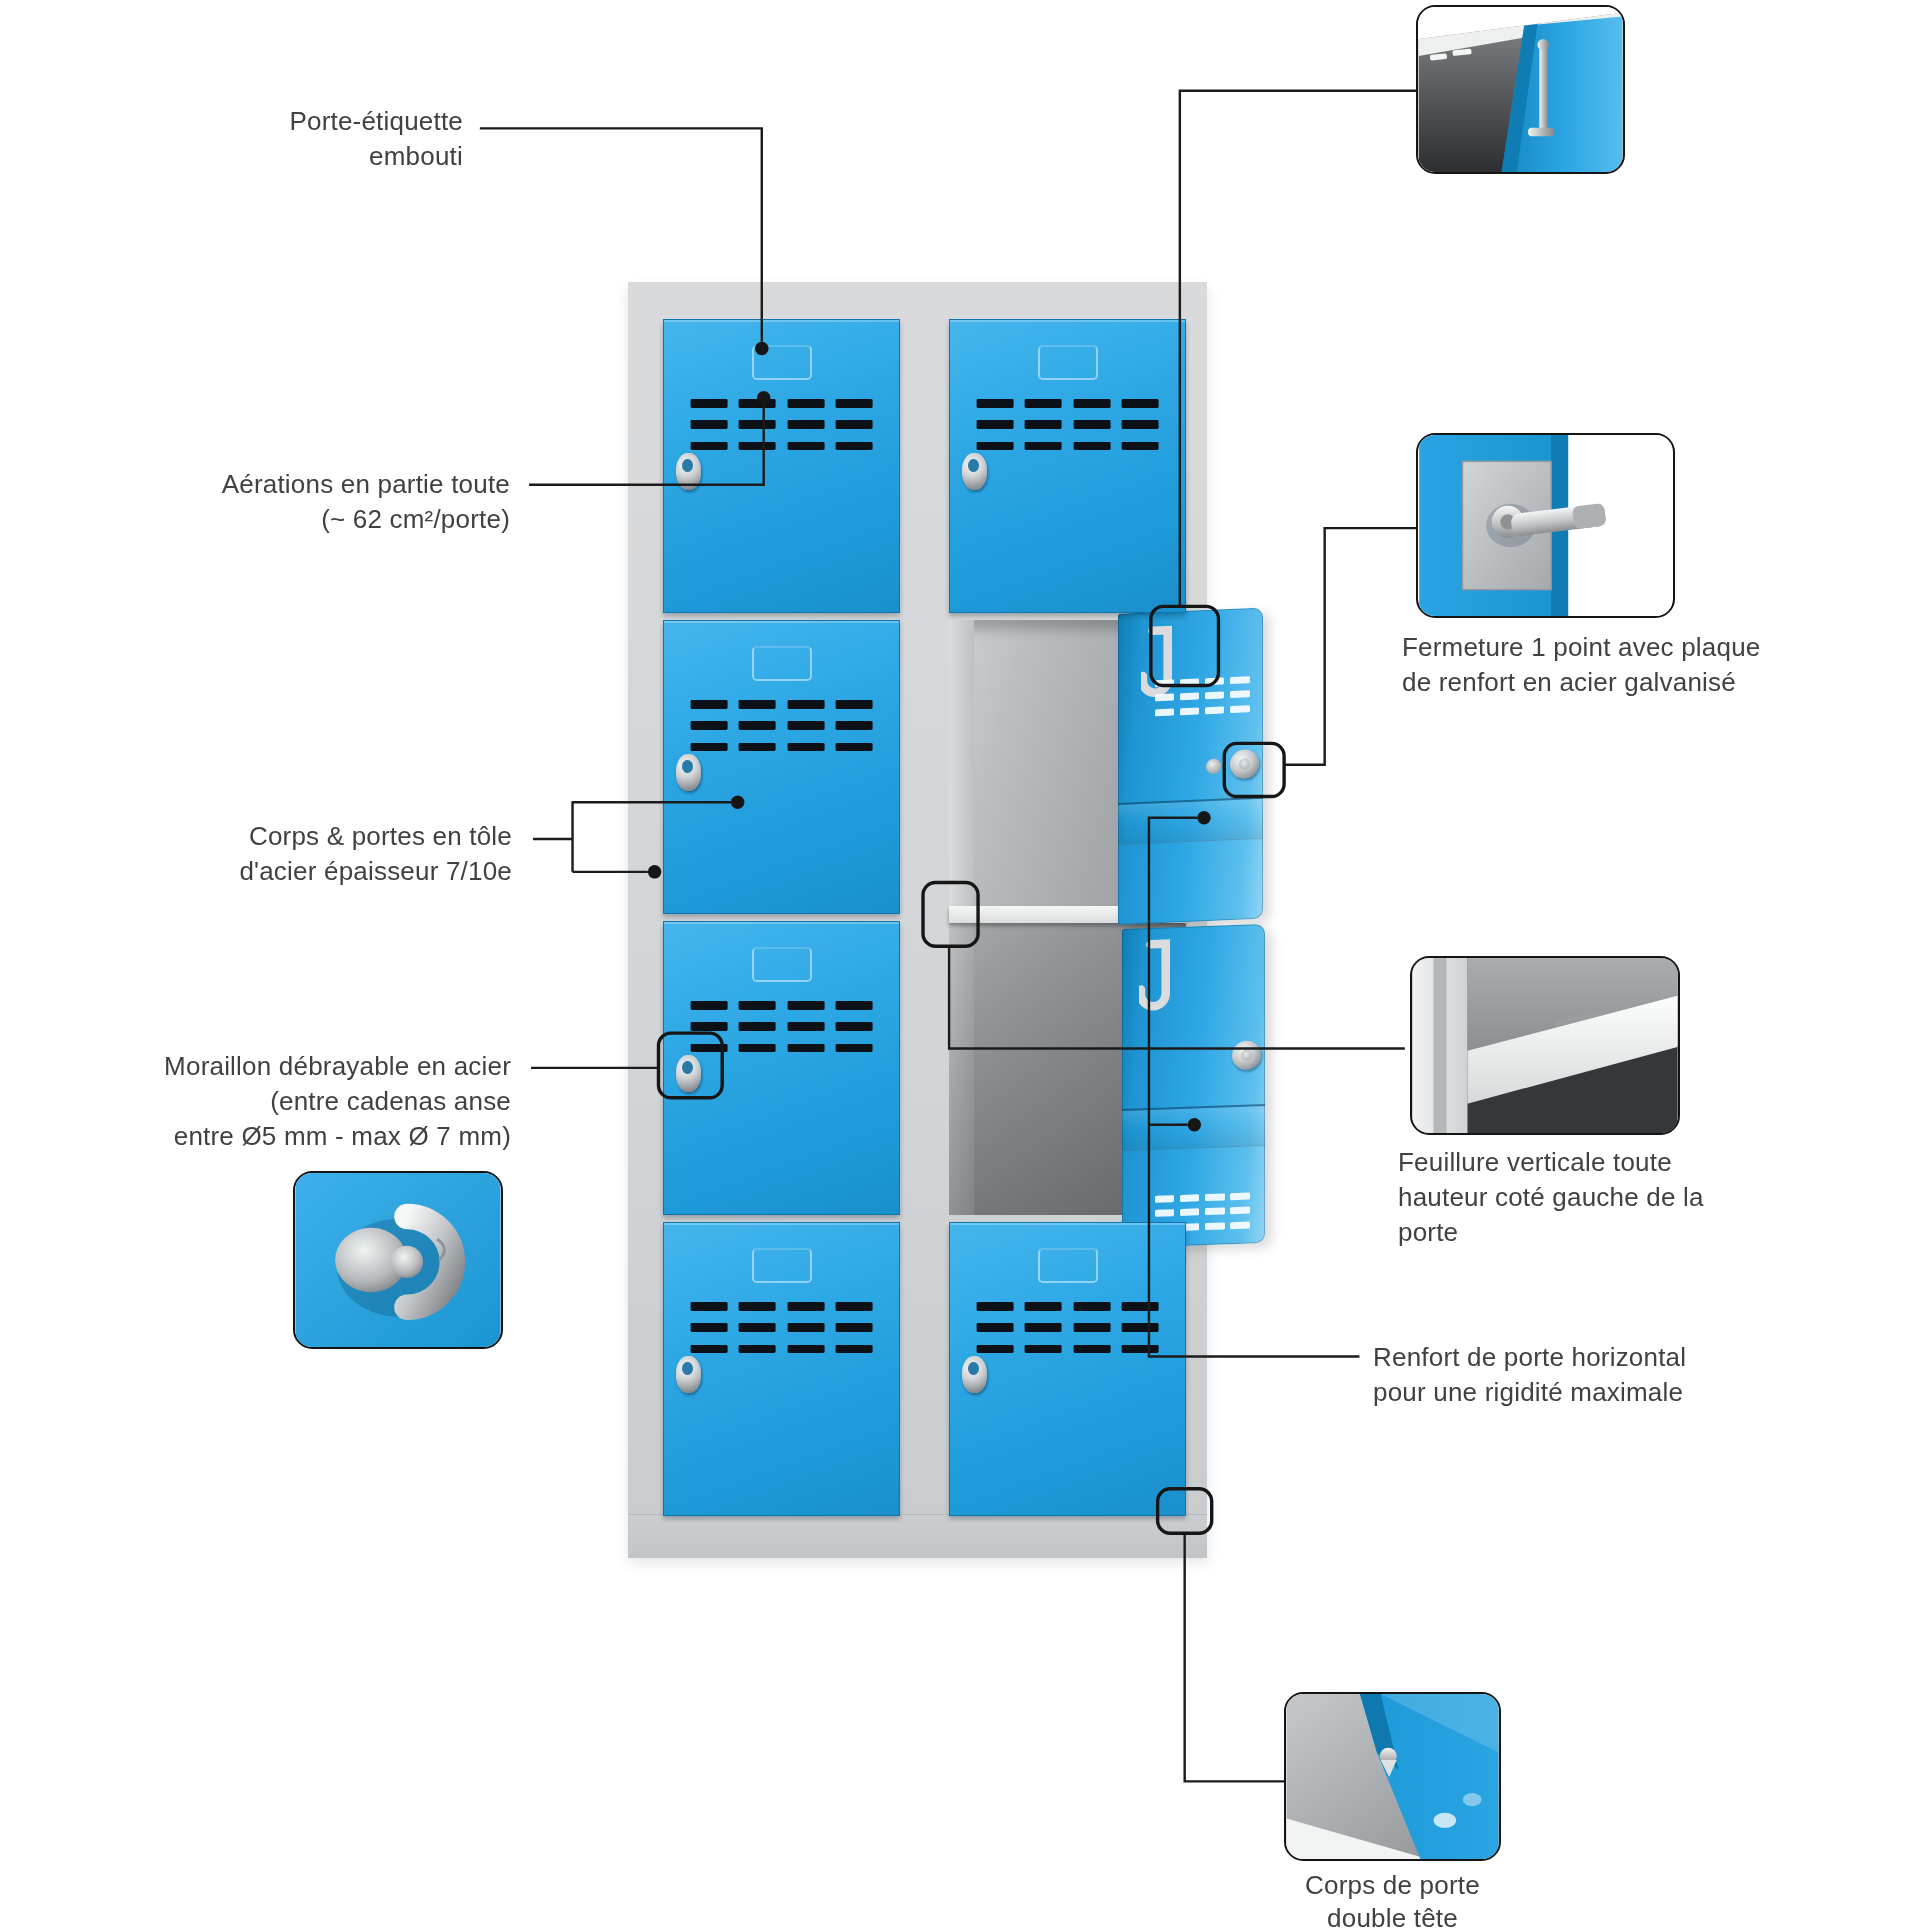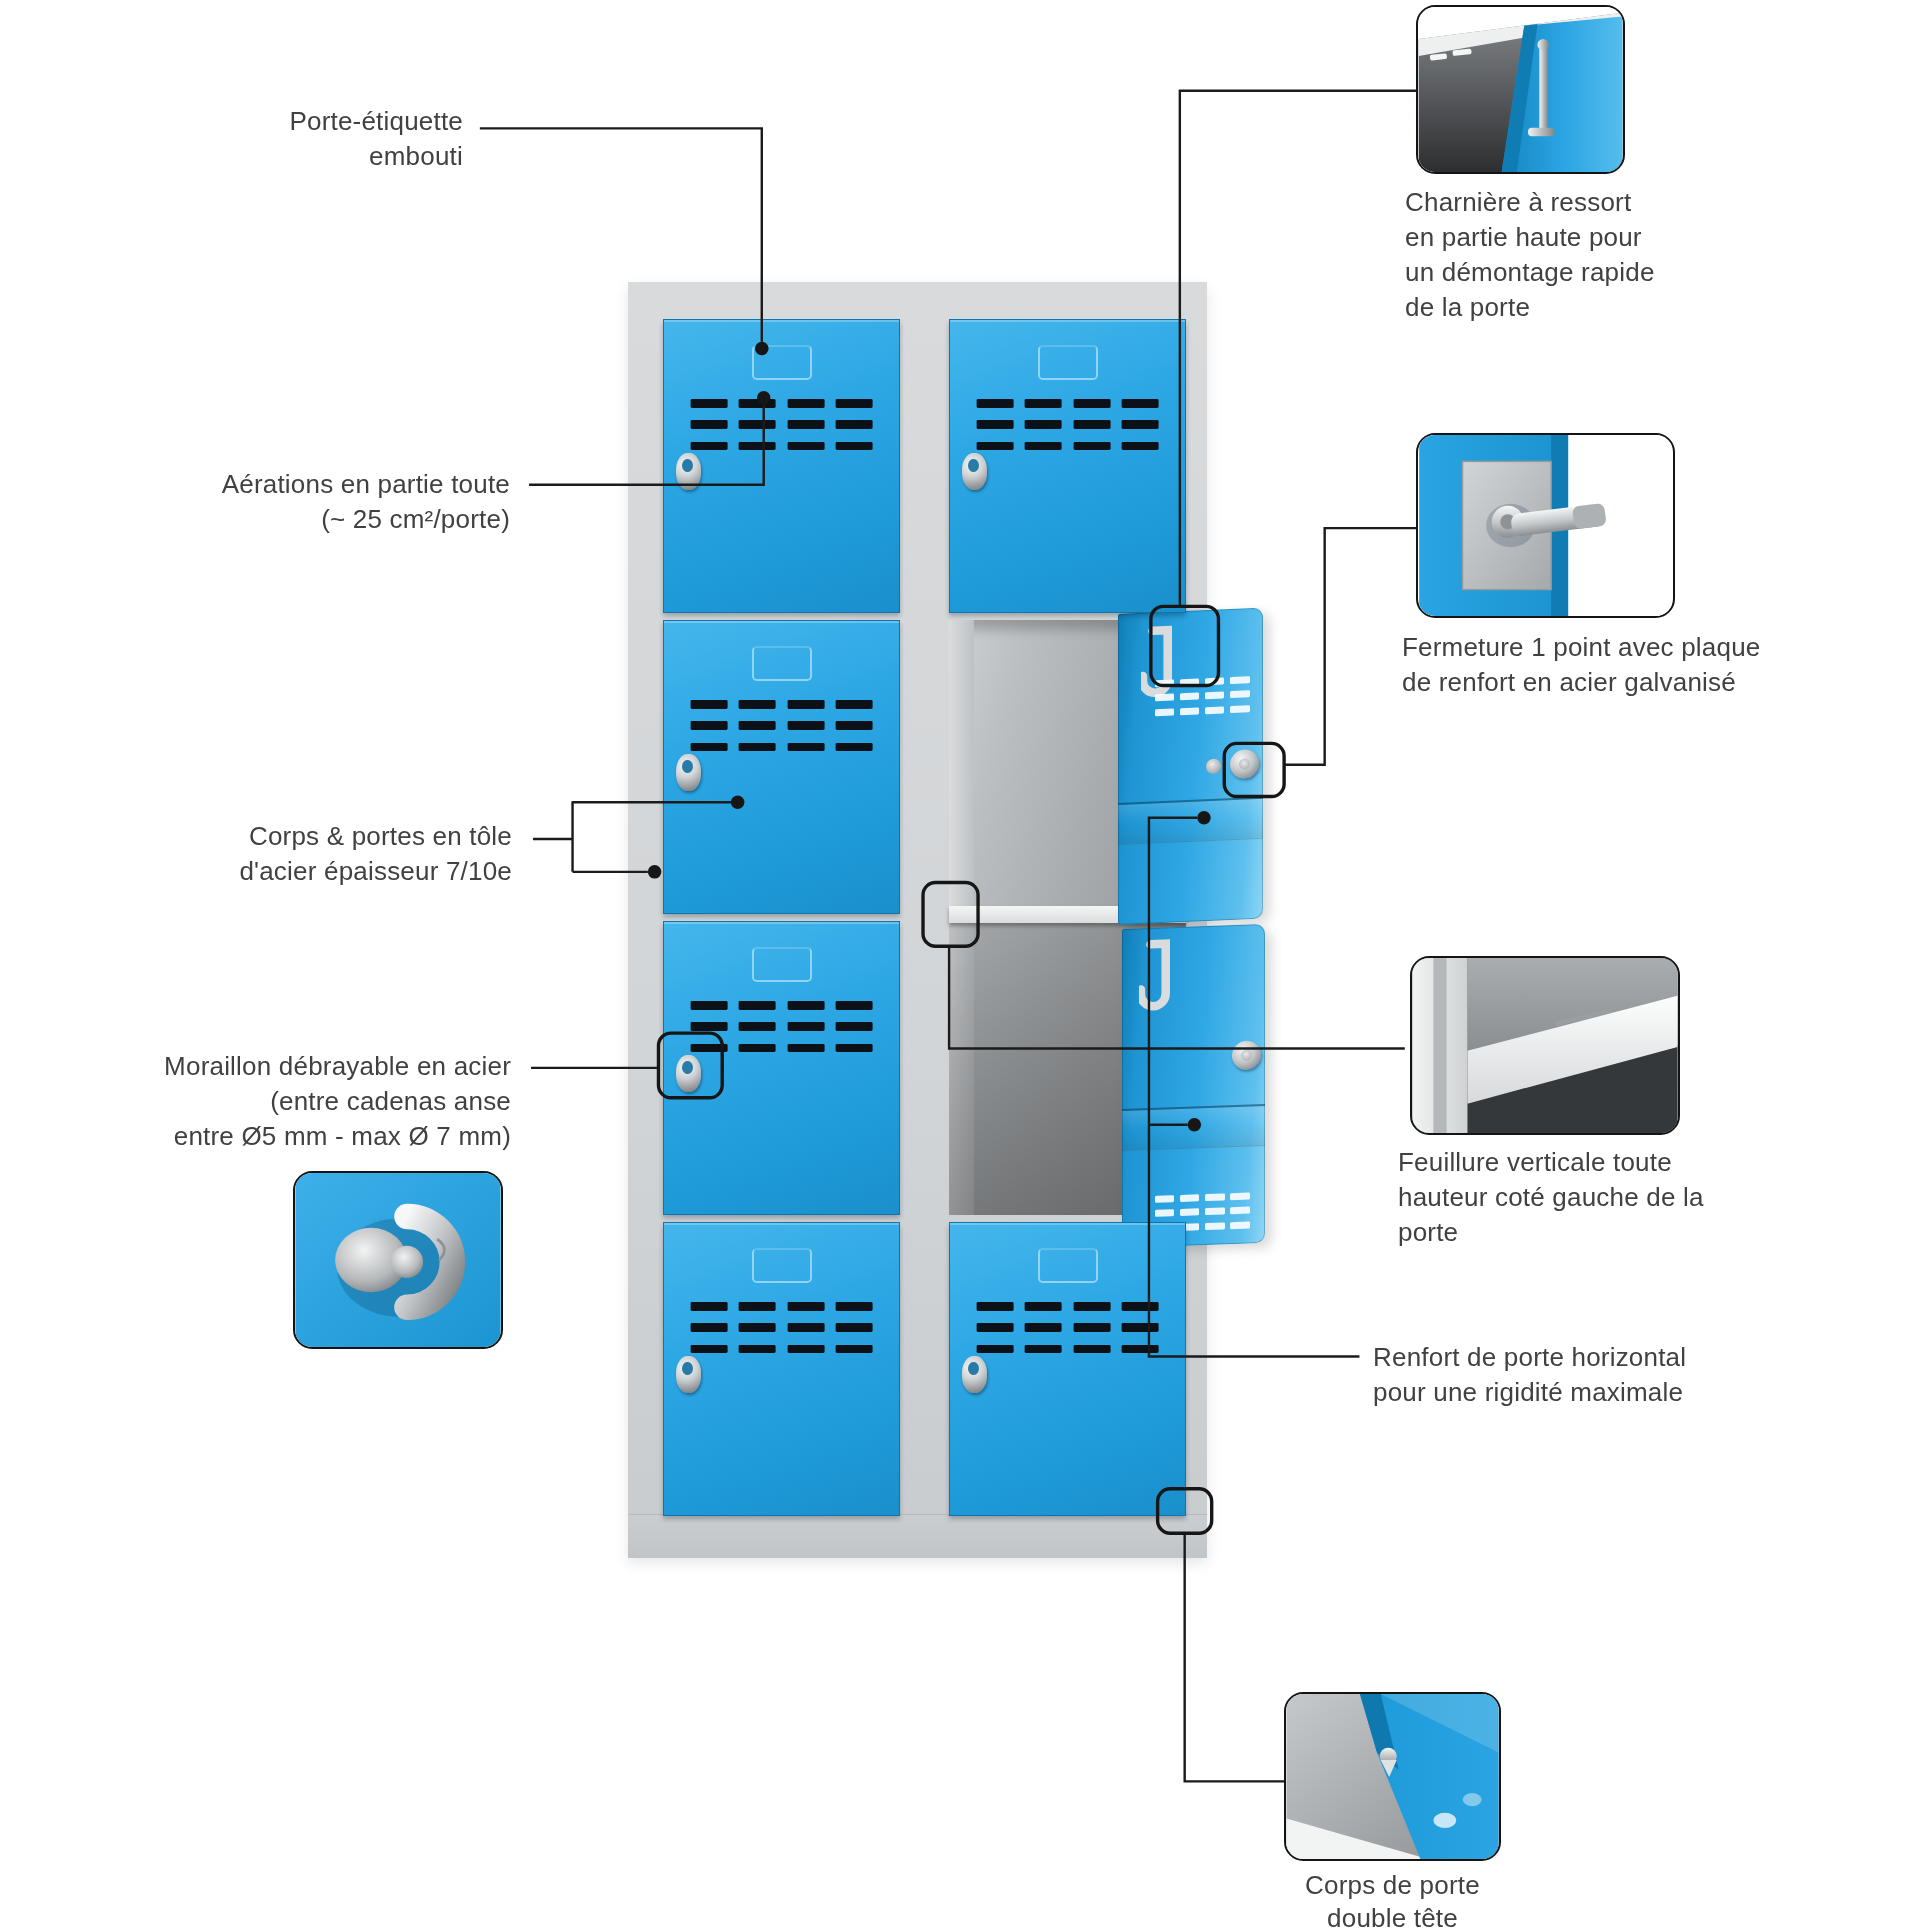--- a/index.html
+++ b/index.html
@@ -251,40 +251,34 @@
       </div>
   </div>
 
   <div class="lbl right-align" style="right:1468px;top:104px;width:348px;">
     <span>Porte-étiquette</span>
     <span>embouti</span>
   </div>
 
   <div class="lbl right-align" style="right:1421px;top:467px;width:386px;">
     <span>Aérations en partie toute</span>
-    <span>(~ 25 cm²/porte)</span>
+    <span>(~ 62 cm²/porte)</span>
   </div>
 
   <div class="lbl right-align" style="right:1419px;top:819px;width:386px;">
     <span>Corps &amp; portes en tôle</span>
     <span>d'acier épaisseur 7/10e</span>
   </div>
 
   <div class="lbl right-align" style="right:1420px;top:1049px;width:406px;text-align:right;">
     <span>Moraillon débrayable en acier</span>
     <span>(entre cadenas anse</span>
     <span>entre Ø5 mm - max Ø 7 mm)</span>
   </div>
 
-  <div class="lbl" style="left:1405px;top:185px;width:319px;">
-    <span>Charnière à ressort</span>
-    <span>en partie haute pour</span>
-    <span>un démontage rapide</span>
-    <span>de la porte</span>
-  </div>
 
   <div class="lbl" style="left:1402px;top:630px;width:386px;">
     <span>Fermeture 1 point avec plaque</span>
     <span>de renfort en acier galvanisé</span>
   </div>
 
   <div class="lbl" style="left:1373px;top:1340px;width:386px;">
     <span>Renfort de porte horizontal</span>
     <span>pour une rigidité maximale</span>
   </div>

